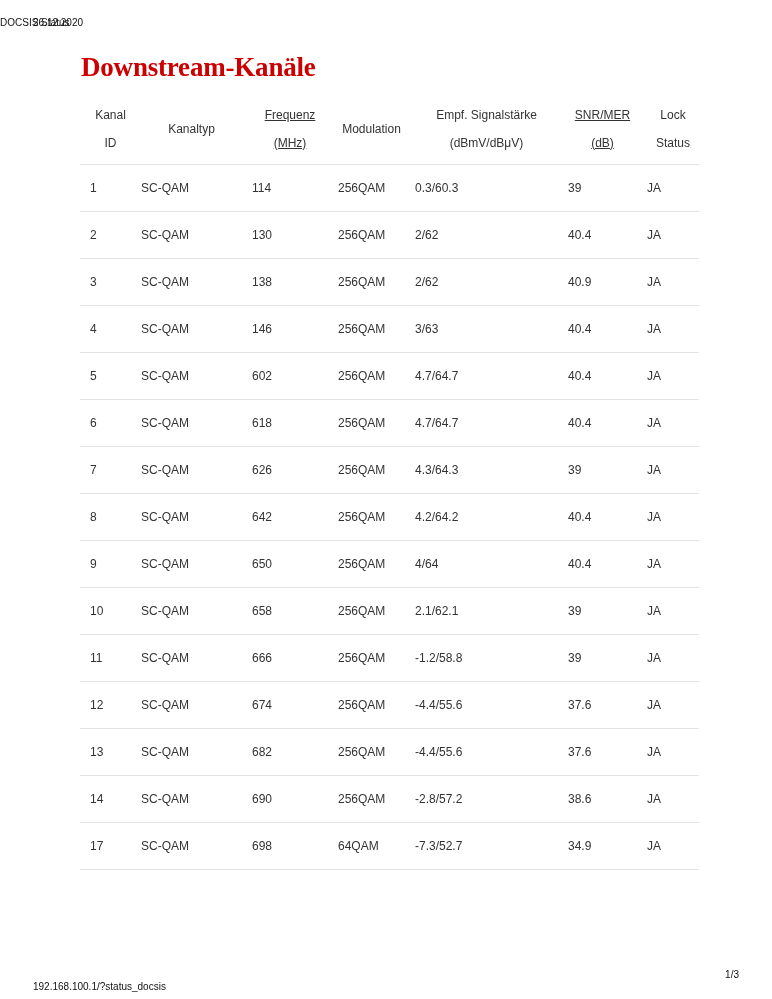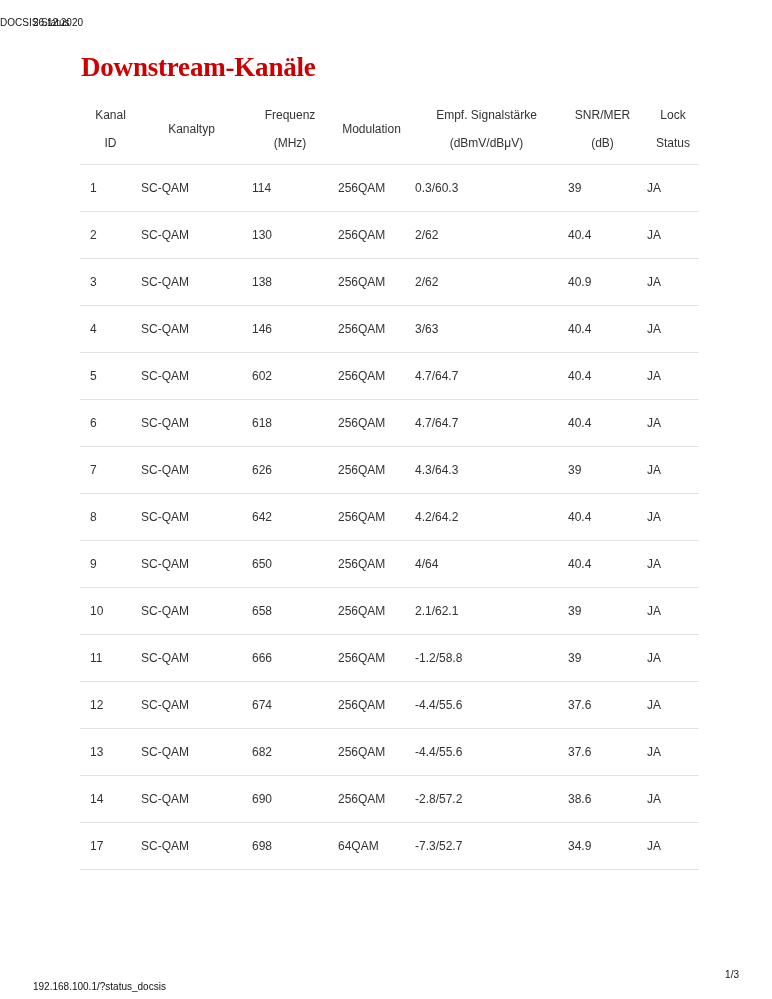--- a/index.html
+++ b/index.html
@@ -24,22 +24,22 @@
     }
     table.channels th {
       font-weight: normal; text-align: center; vertical-align: middle;
       height: 71px; padding: 0 0 0 10px; line-height: 28px;
       border-bottom: 1px solid #e2e2e2;
     }
     table.channels td {
       height: 46px; padding: 0 0 0 10px; text-align: left;
       border-bottom: 1px solid #e2e2e2;
     }
-    .c1 { width: 41px; } .c2 { width: 101px; } .c3 { width: 76px; }
-    .c4 { width: 67px; } .c5 { width: 143px; } .c6 { width: 69px; } .c7 { width: auto; }
+    .c1 { width: 41px; } .c2 { width: 101px; } .c3 { width: 76px; text-decoration: underline; }
+    .c4 { width: 67px; } .c5 { width: 143px; } .c6 { width: 69px; text-decoration: underline; } .c7 { width: auto; }
     .print-footer {
       position: absolute; top: 969px; left: 0; width: 772px; font-size: 10px; color: #111;
     }
     .print-url { position: absolute; left: 33px; top: 12px; }
     .print-page { position: absolute; right: 33px; top: 0; }
   </style>
 </head>
 <body>
 
 <div class="print-header">

